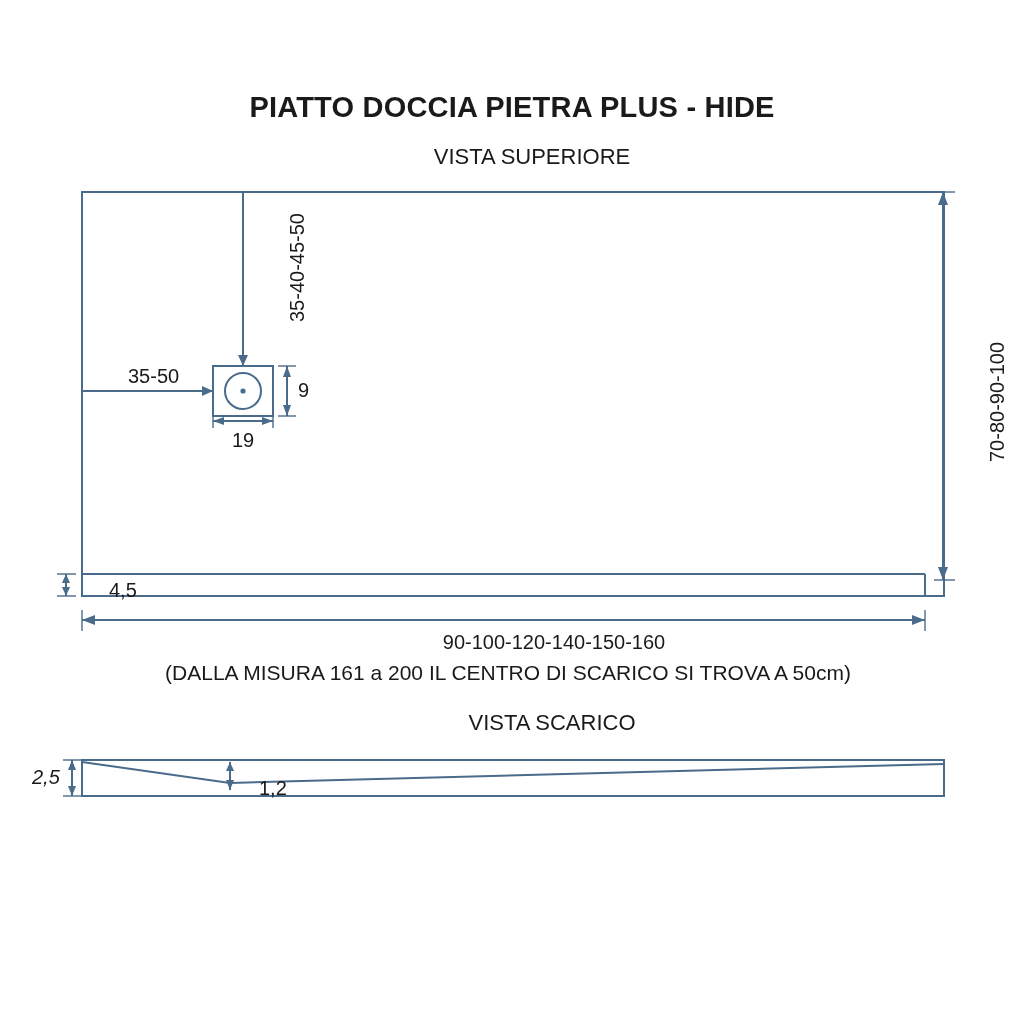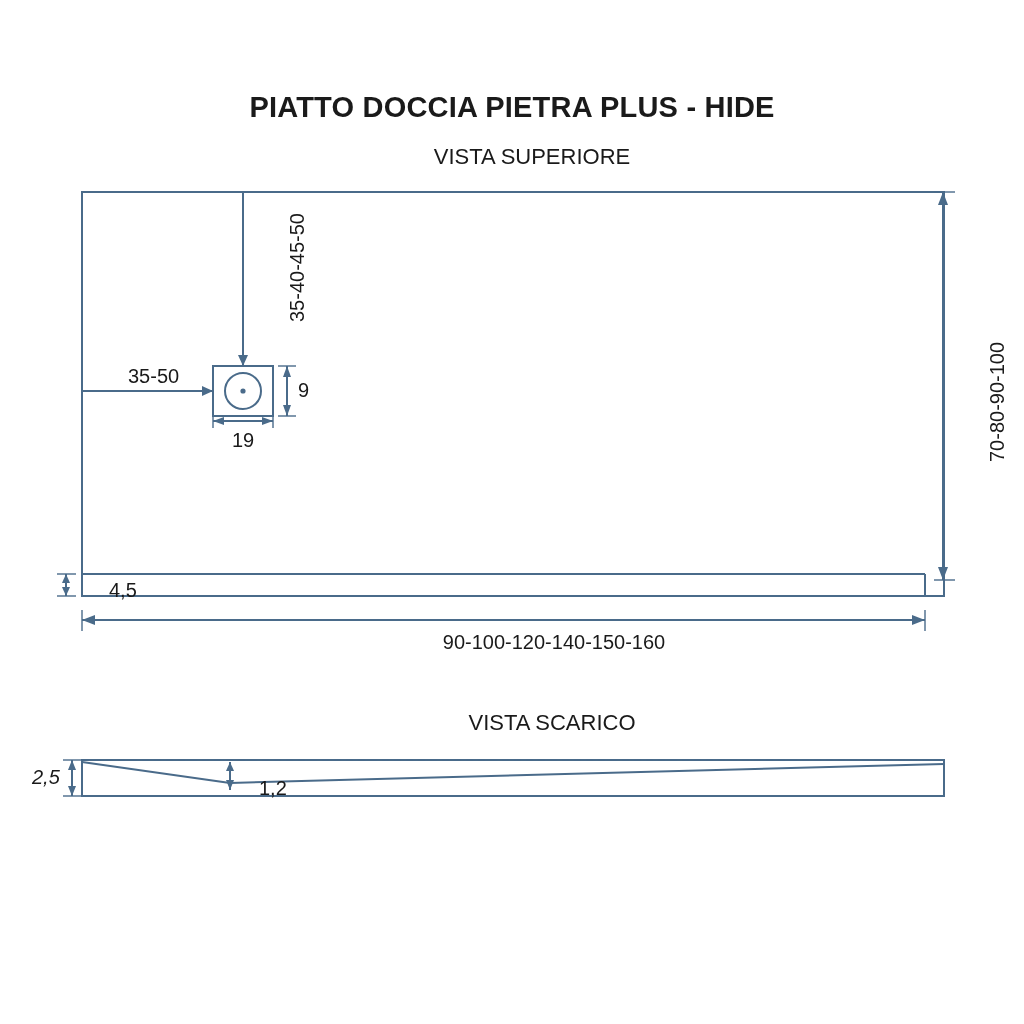--- a/index.html
+++ b/index.html
@@ -130,20 +130,21 @@
   <div class="txt dim" style="left:243px; top:429px; transform:translateX(-50%);">19</div>
 
   <div class="txt dim" style="left:298px; top:379px;">9</div>
 
   <div class="txt dim vert" style="left:986px; top:462px; transform:rotate(-90deg);">70-80-90-100</div>
 
   <div class="txt dim" style="left:89px; top:579px;margin-left:20px;">4,5</div>
 
   <div class="txt dim" style="left:509px; top:631px; transform:translateX(-50%);margin-left:45px;">90-100-120-140-150-160</div>
 
+  <div class="txt note" style="left:508px; top:661px; transform:translateX(-50%);">(DALLA MISURA 161 a 200 IL CENTRO DI SCARICO SI TROVA A 50cm)</div>
 
   <div class="txt subtitle" style="left:552px; top:710px; transform:translateX(-50%);">VISTA SCARICO</div>
 
   <div class="txt dim" style="left:32px; top:766px;font-style:italic;">2,5</div>
 
   <div class="txt dim" style="left:259px; top:777px;text-align:center;">1,2</div>
 
 </div>
 
 </body></html>

